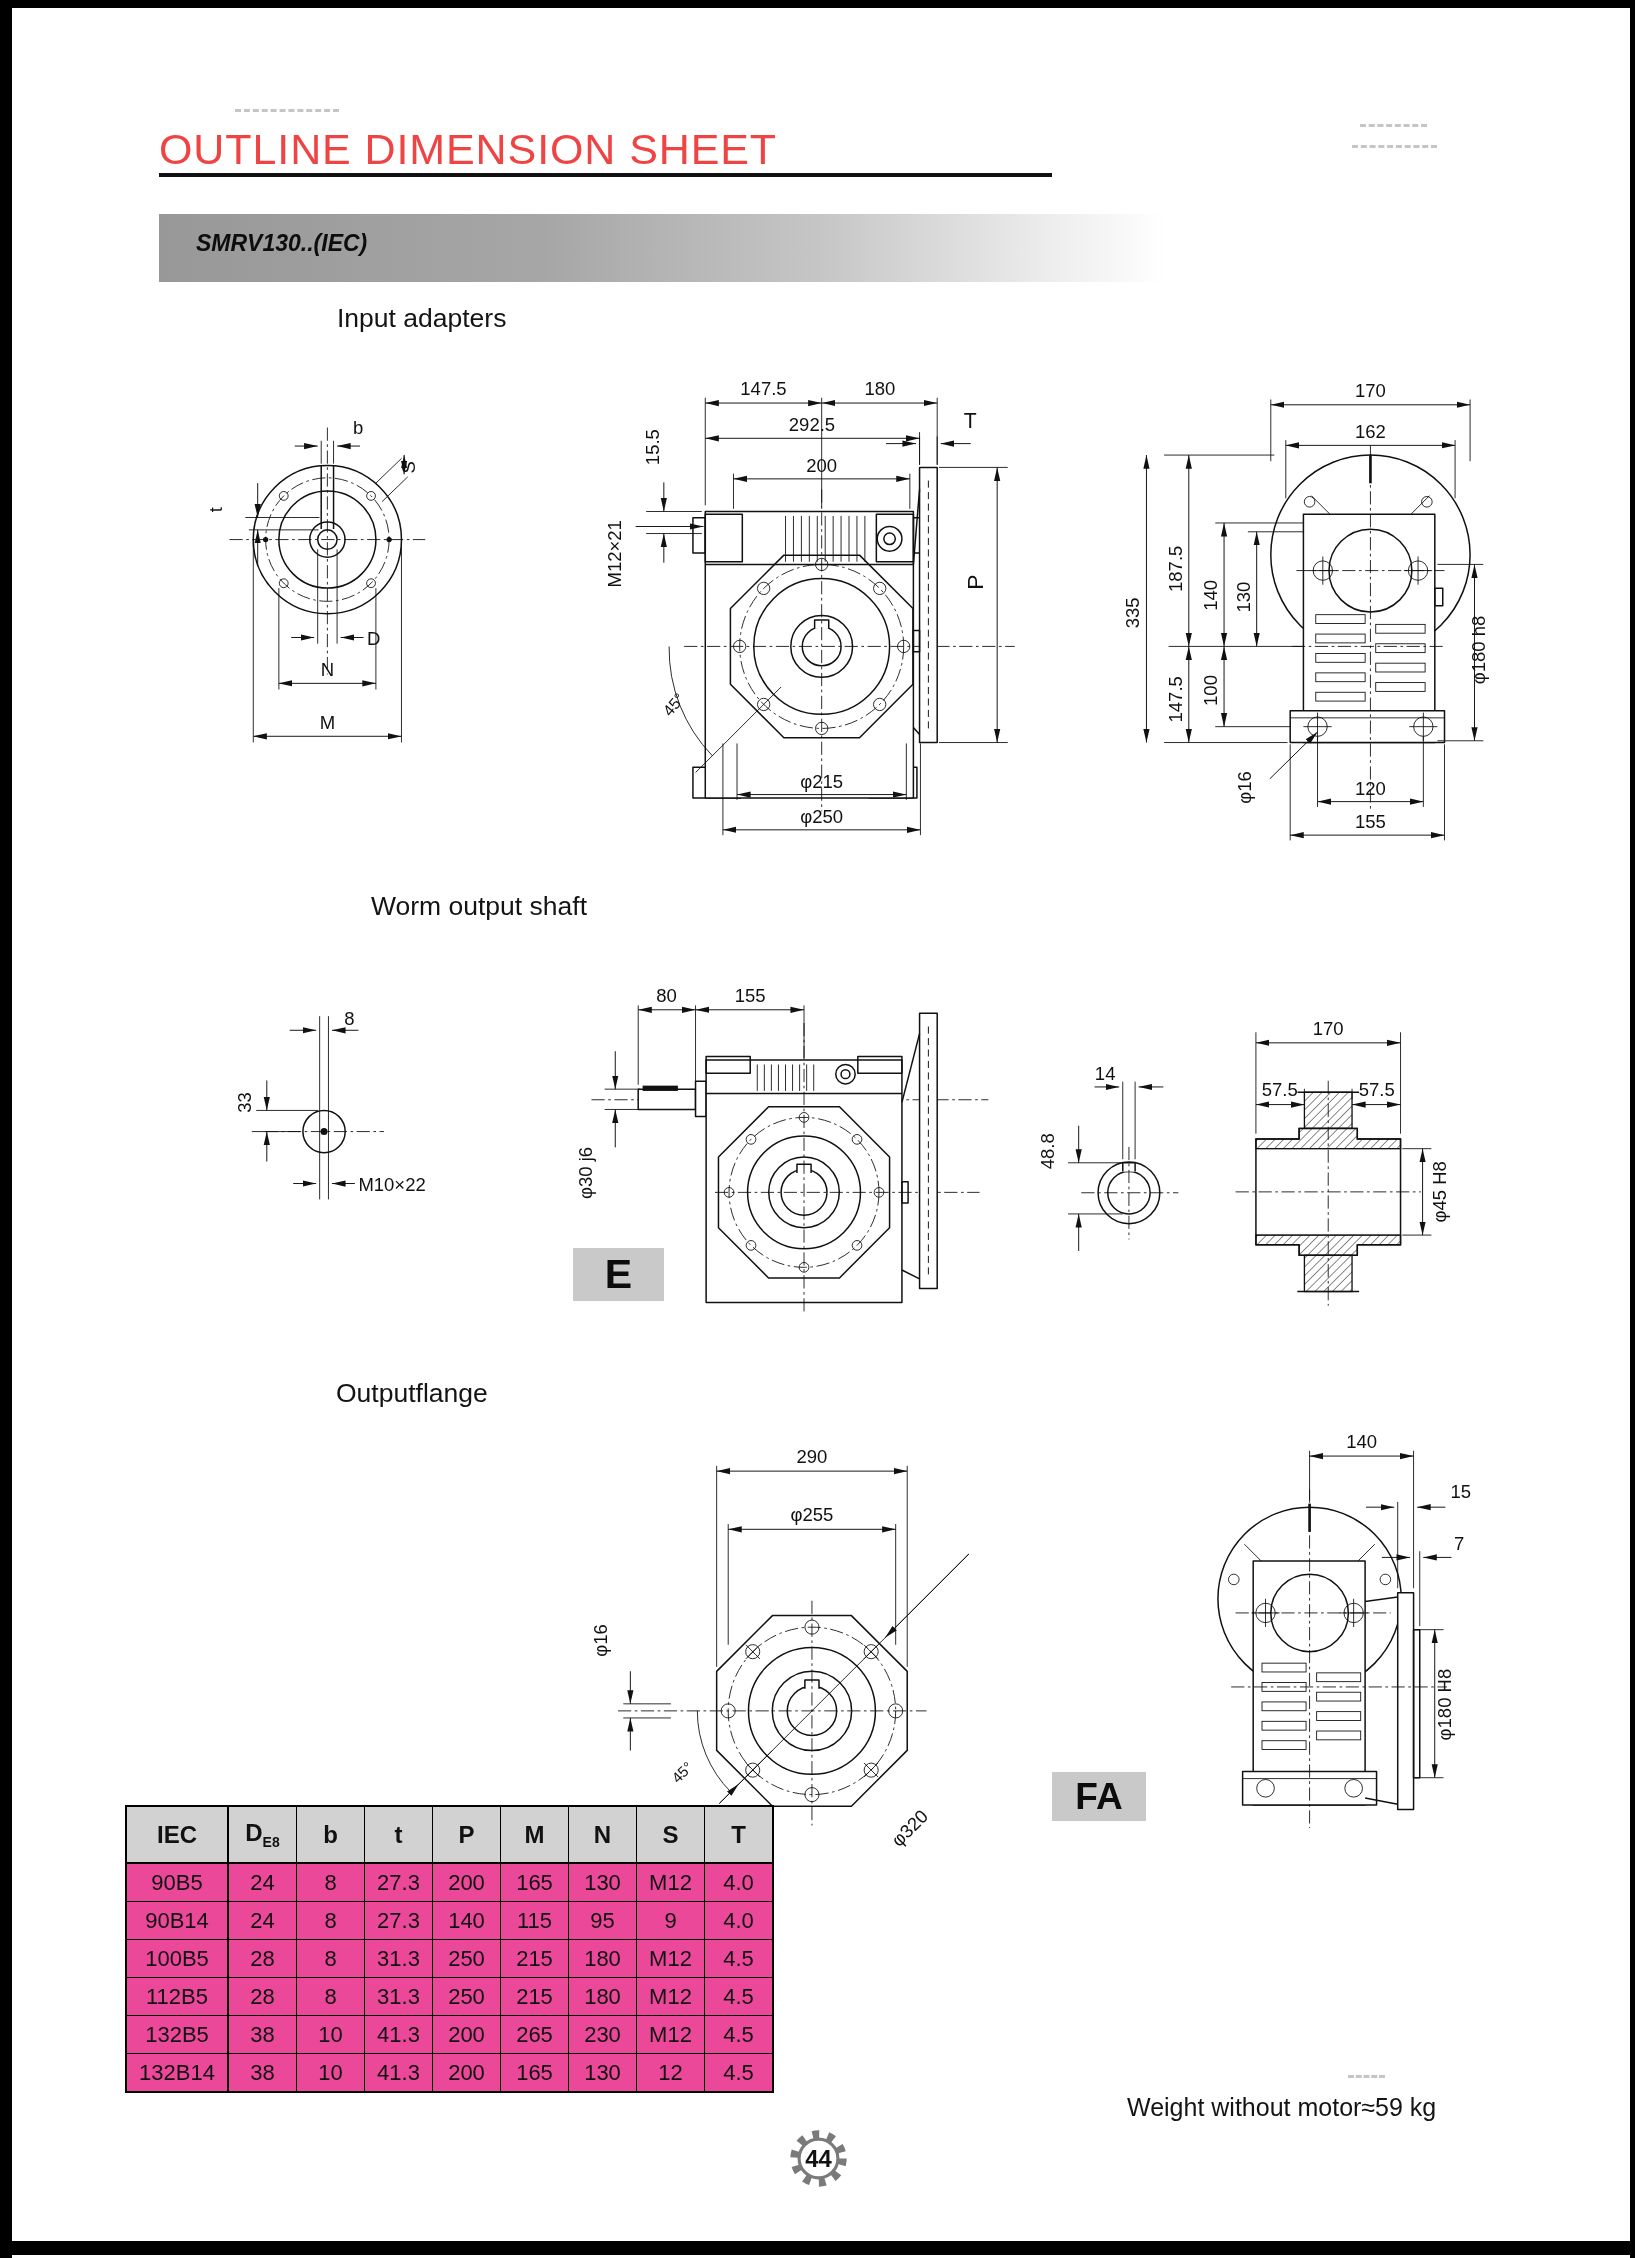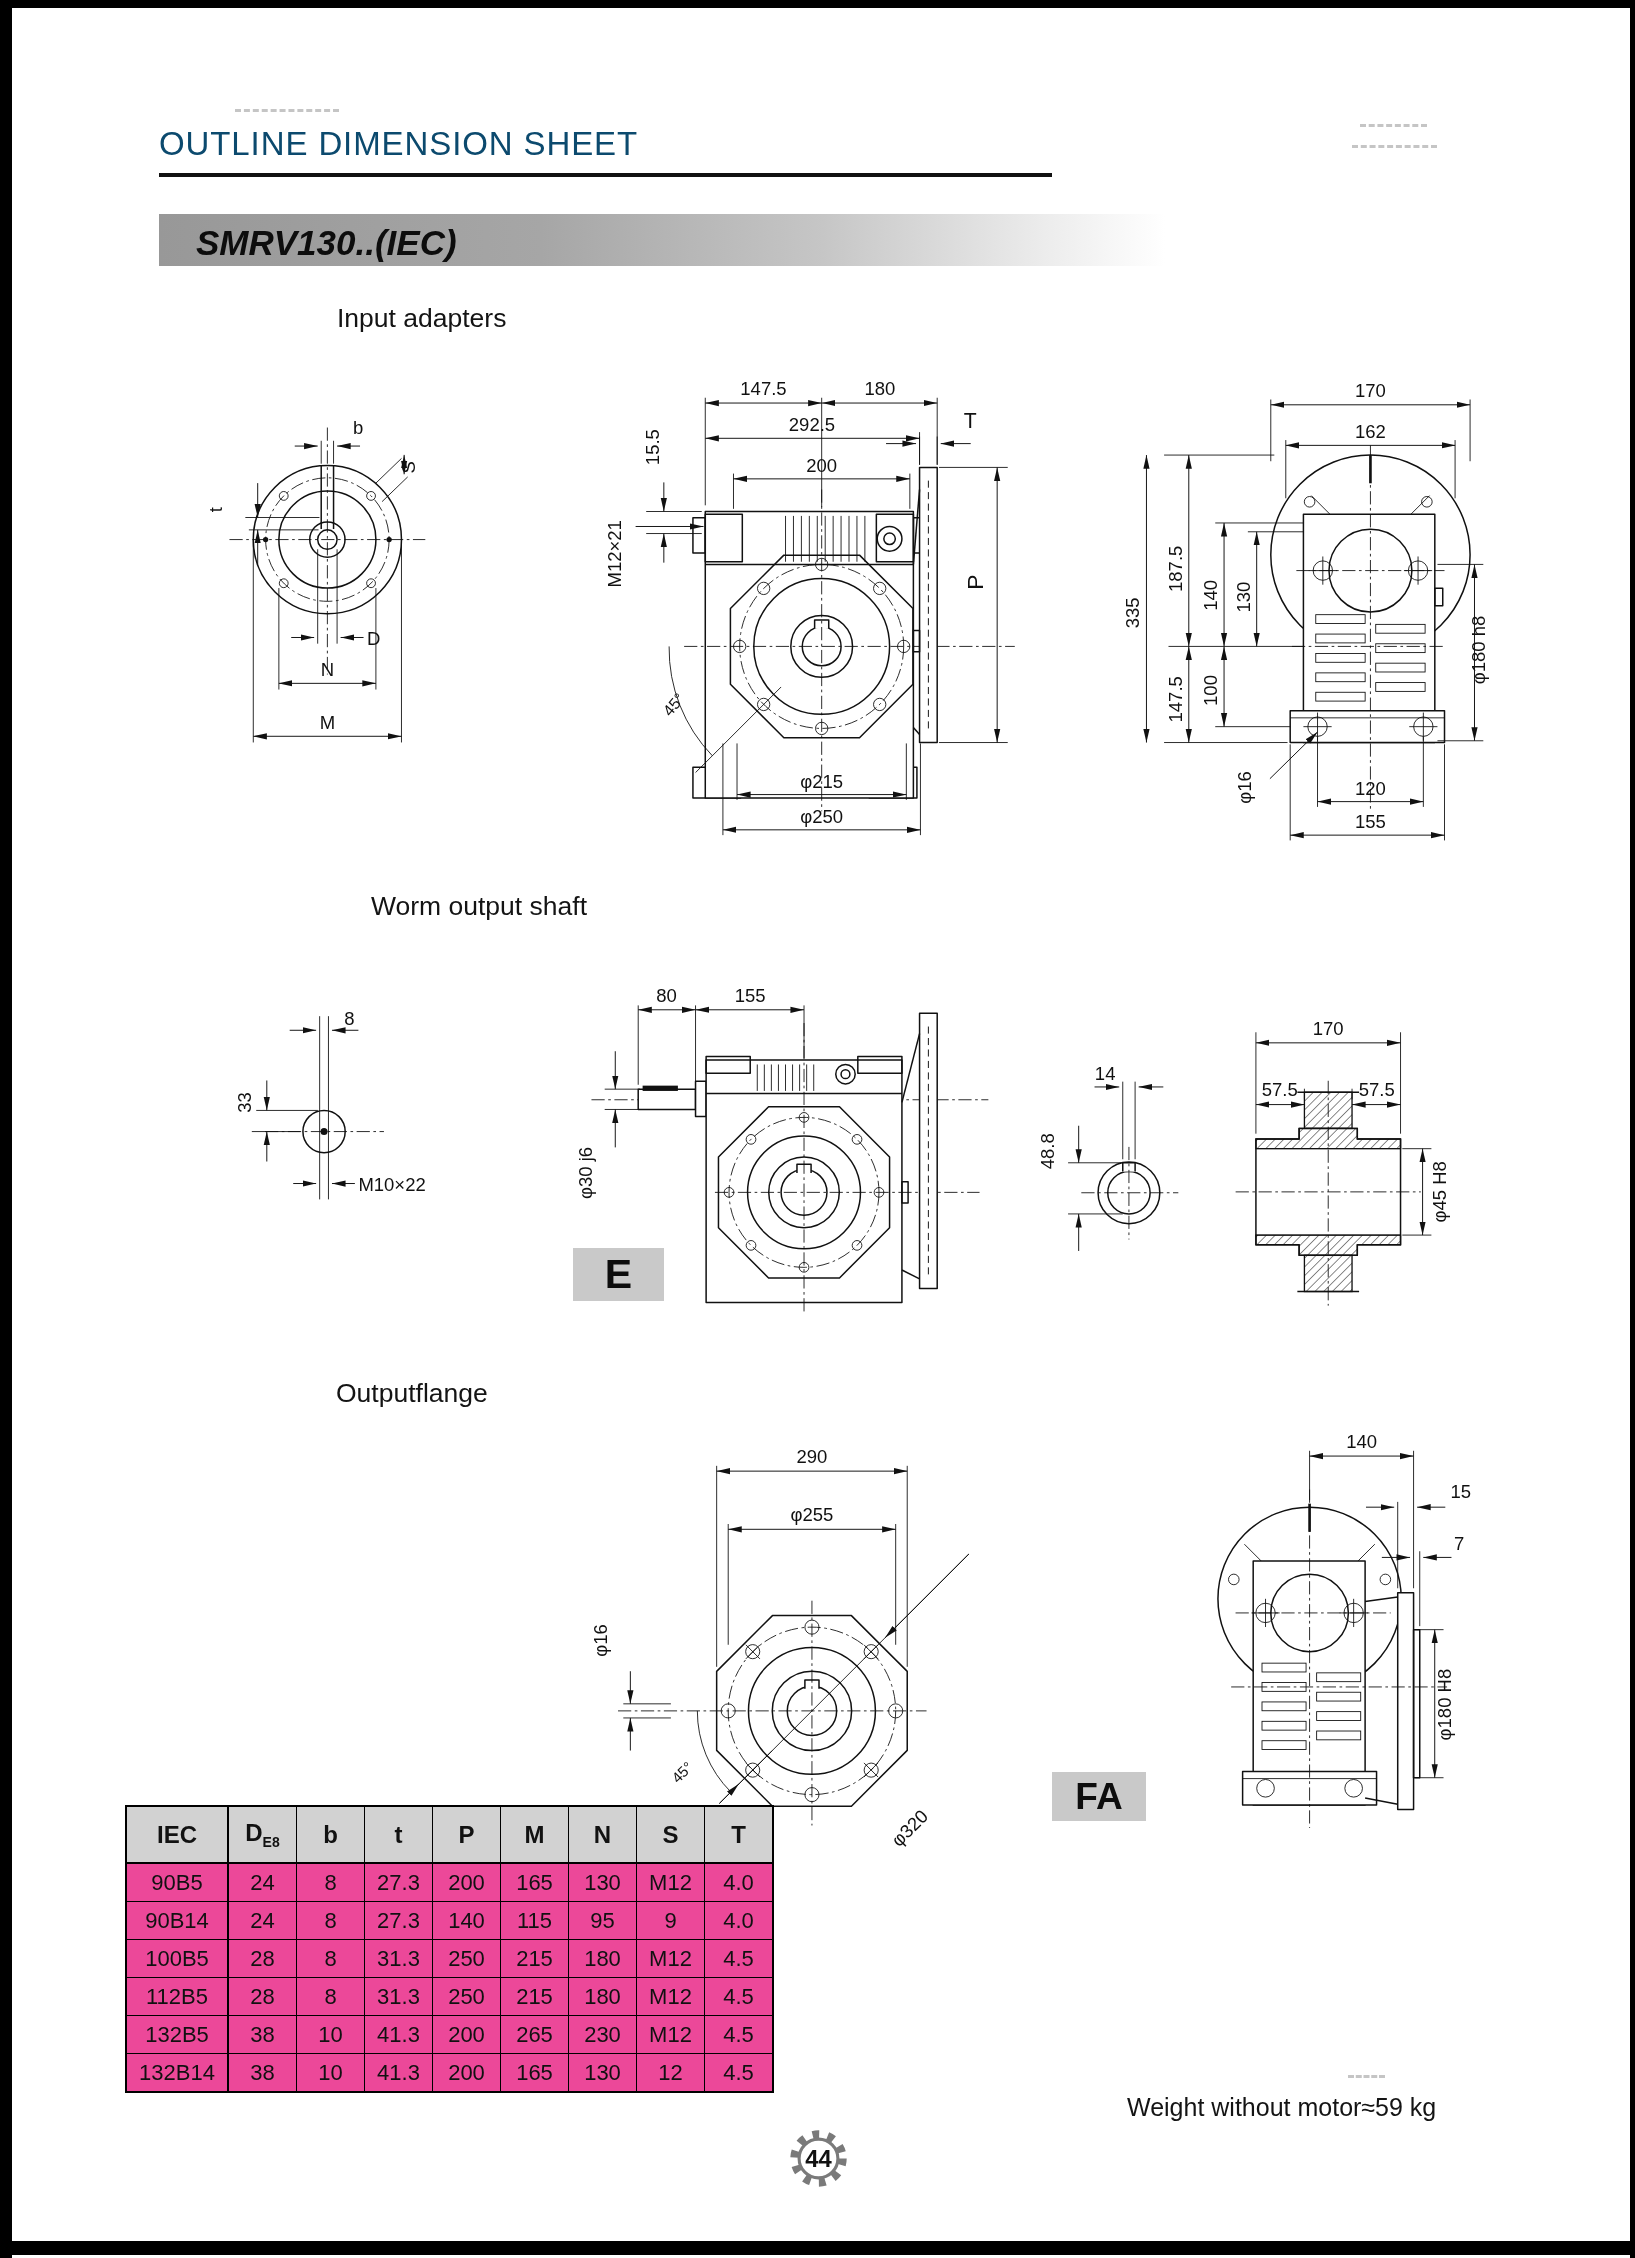--- a/index.html
+++ b/index.html
@@ -1,24 +1,24 @@
 <!DOCTYPE html>
 <html style="font-size:14px"><head>
 <meta charset="utf-8">
 <style>
   html,body{margin:0;padding:0}
   body{width:1636px;height:2258px;position:relative;background:#fff;
        font-family:"Liberation Sans",sans-serif;color:#111;overflow:hidden}
   .abs{position:absolute}
   .bar{position:absolute;background:#000}
-  .title{font-size:33px;letter-spacing:0.9px;color:#0c4a6e}
+  .title{font-size:43px;letter-spacing:0.9px;color:#ef4444}
   .rule{position:absolute;background:#111}
-  .banner{position:absolute;left:159px;top:214px;width:1006px;height:52px;box-sizing:border-box;
+  .banner{position:absolute;left:159px;top:214px;width:1006px;height:68px;box-sizing:border-box;
           background:linear-gradient(90deg,#989898 0%,#a6a6a6 38%,#c6c6c6 66%,#ececec 88%,#fff 100%);
-          font-style:italic;font-weight:bold;font-size:35px;line-height:58px;padding-left:37px;color:#0d0d0d}
+          font-style:italic;font-weight:bold;font-size:23px;line-height:58px;padding-left:37px;color:#0d0d0d}
   .sect{position:absolute;font-size:26.5px;color:#141414}
   .tag{position:absolute;background:#c9c9c9;font-weight:bold;text-align:center;color:#0d0d0d}
   .weight{position:absolute;font-size:25px;color:#141414}
   .art{position:absolute;border-top:3.5px dashed #c5c5c5;height:0}
   
   table.spec{border-collapse:collapse;position:absolute;left:125px;top:1805px;background:#ec4899;border:2.6px solid #000}
   .spec th,.spec td{border:1.8px solid #000;text-align:center;padding:0;font-family:"Liberation Sans",sans-serif}
   .spec th{background:#d2d2d2;height:55px;font-size:24px;font-weight:bold}
   .spec thead th{border-bottom:2.6px solid #000}
   .spec td{height:37px;font-size:22px}

